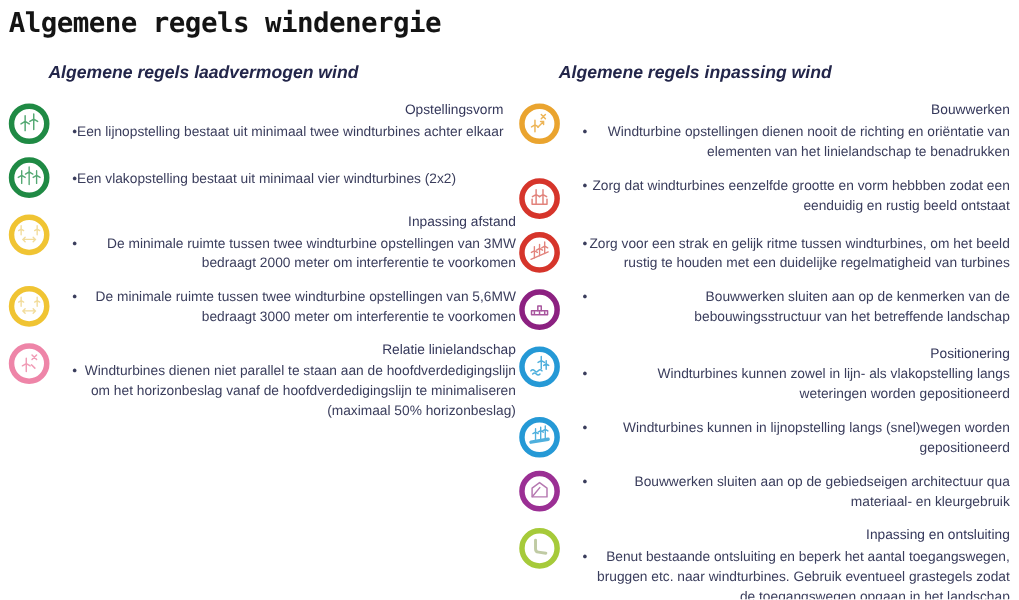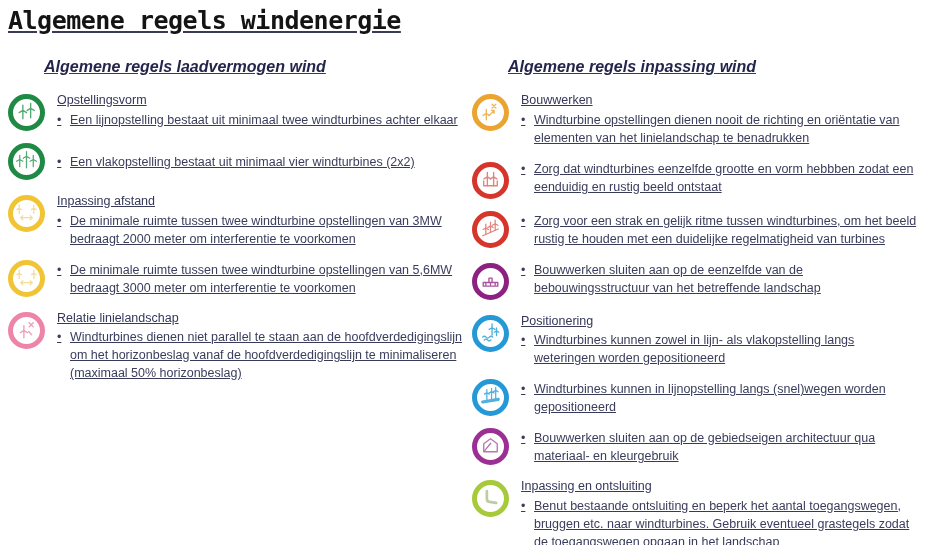--- a/index.html
+++ b/index.html
@@ -1,21 +1,20 @@
 <!DOCTYPE html>
 <html><head>
 <meta charset="utf-8">
 <style>
   * { margin:0; padding:0; box-sizing:border-box; }
   html,body { background:#ffffff; }
   .page {
     width:926px; height:545px; overflow:hidden; background:#ffffff;
     font-family:"Liberation Sans", sans-serif; color:#383b57; position:relative;
     padding:6px 8px 0 8px;
-    text-decoration:underline;
   }
   .title {
     font-family:"DejaVu Sans Mono", monospace;
     font-weight:bold; font-size:25px; color:#141414; letter-spacing:-0.5px;
     margin-bottom:23px;
   }
   .columns { display:flex; }
   .col { display:flex; flex-direction:column; }
   .col-left  { width:464px; flex:0 0 464px; }
   .col-right { flex:1; }
@@ -27,21 +26,21 @@
   .item { display:flex; margin-bottom:12px; }
   .item.center { align-items:center; }
   .ring {
     flex:0 0 37px; width:37px; height:37px; border-radius:50%;
     border:5px solid; background:#fff;
     display:flex; align-items:center; justify-content:center;
     margin-right:12px;
   }
   .item.has-heading .ring { margin-top:3px; }
   .ring svg { width:25px; height:25px; display:block; }
-  .body { max-width:412px; padding-top:1px; }
+  .body { max-width:412px; padding-top:1px;text-align:right; }
   .col-right .body { max-width:404px; }
   .heading { font-size:12.5px; line-height:1.4; color:#34375a; margin-bottom:1px; }
   .bullet { display:flex; font-size:12.5px; line-height:1.44; color:#3a3d5c; }
   .dot { flex:0 0 13px; width:13px; color:#3a3d5c; }
   .btext { flex:1; }
   
   .c-green   { border-color:#1f8a44; color:#55a974; }
   .c-yellow  { border-color:#f0c433; color:#f2dc9b; }
   .c-pink    { border-color:#ee85a8; color:#f09cb6; }
   .c-orange  { border-color:#eaa42f; color:#edb558; }
@@ -202,21 +201,21 @@
         <span class="ring c-plum">
           <svg viewBox="0 0 24 24" fill="none" stroke="currentColor" stroke-width="1.3" stroke-linecap="round" stroke-linejoin="round">
             <path d="M5 16.5 H19 V13 H5 Z"></path>
             <path d="M10.5 13 V8.8 H13.5 V13"></path>
             <path d="M7.5 13.8 V15.7 M12 13.8 V15.7 M16.5 13.8 V15.7"></path>
           </svg>
         </span>
         <div class="body">
           <div class="bullet">
             <span class="dot">•</span>
-            <span class="btext">Bouwwerken sluiten aan op de eenzelfde van de bebouwingsstructuur van het betreffende landschap</span>
+            <span class="btext">Bouwwerken sluiten aan op de kenmerken van de bebouwingsstructuur van het betreffende landschap</span>
           </div>
         </div>
       </div>
 
       <div class="item has-heading">
         <span class="ring c-blue">
           <svg viewBox="0 0 24 24" fill="none" stroke="currentColor" stroke-width="1.3" stroke-linecap="round">
             <path d="M13.5 6.5 V13.5 M13.5 6.5 l0 -3.6 M13.5 6.5 l-2.8 1.6 M13.5 6.5 l2.8 1.6"></path>
             <path d="M17.8 9.5 V14 M17.8 9.5 l0 -2.8 M17.8 9.5 l-2.2 1.3 M17.8 9.5 l2.2 1.3"></path>
             <path d="M4.5 15.5 q1.6 -1.8 3.2 0 q1.6 1.8 3.2 0 q1.6 -1.8 3.2 0"></path>

